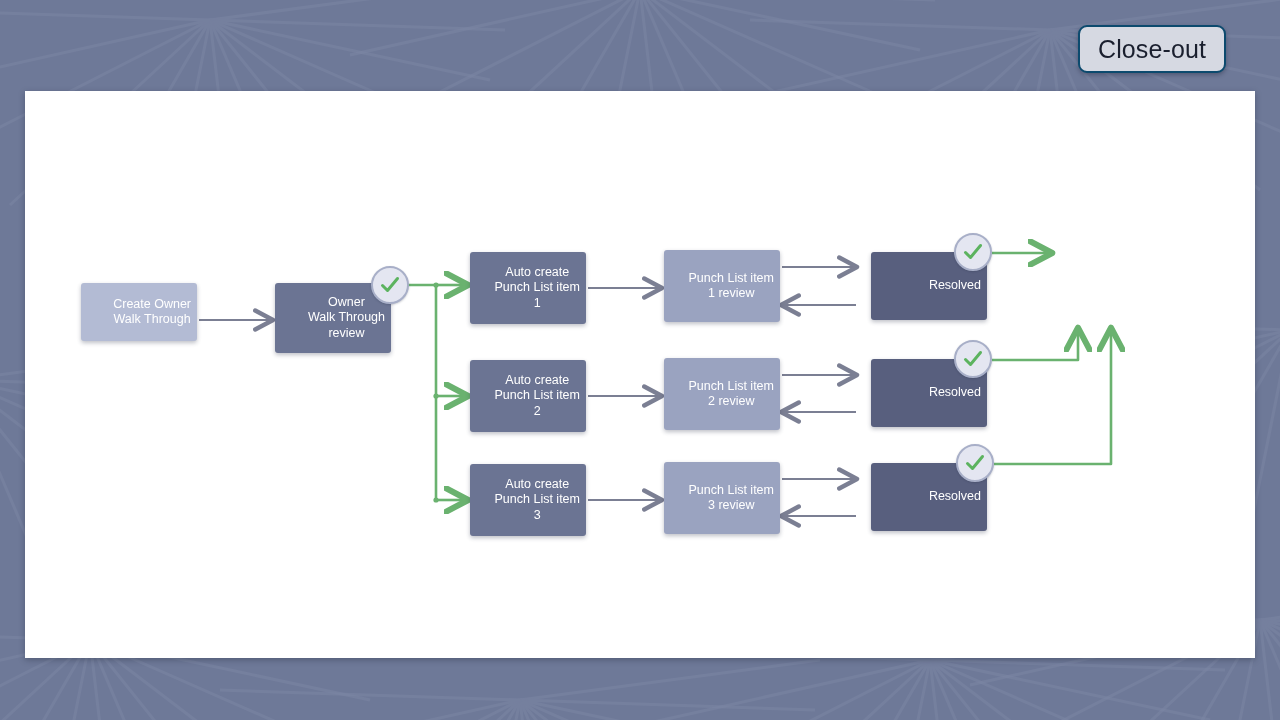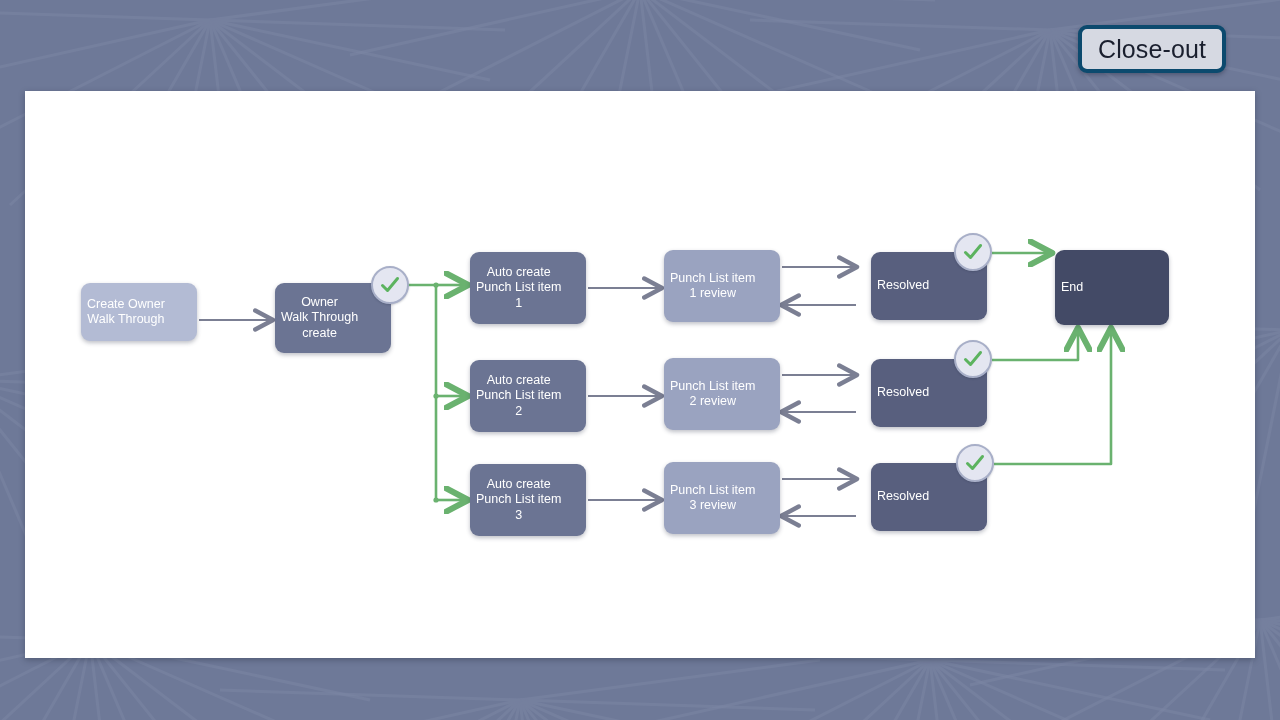--- a/index.html
+++ b/index.html
@@ -36,21 +36,21 @@
     box-shadow: 0 2px 6px rgba(30,36,55,0.35);
   }
 
   #title-chip {
     position: absolute;
     left: 1078px;
     top: 25px;
     width: 148px;
     height: 48px;
     background: #d6d9e2;
-    border: 4px solid #0c4a6e;
+    border: 2px solid #0c4a6e;
     border-radius: 9px;
     display: flex;
     align-items: center;
     justify-content: center;
     box-sizing: border-box;
     box-shadow: 0 2px 4px rgba(25,30,48,0.35);
   }
   #title-chip span {
     font-size: 25px;
     color: #1a1f2e;
@@ -60,24 +60,24 @@
   
   #diagram {
     position: absolute;
     inset: 0;
     pointer-events: none;
   }
 
   .node {
     position: absolute;
     box-sizing: border-box;
-    border-radius: 9px;
+    border-radius: 3px;
     display: flex;
     align-items: center;
-    justify-content: flex-start;
+    justify-content: flex-end;
     text-align: center;
     color: #ffffff;
     line-height: 1.22;
     padding: 0 6px;
     box-shadow: 0 2px 4px rgba(40,46,70,0.30);
     pointer-events: auto;
   }
   .node .lbl { display: block; white-space: pre-line; }
 
   .tone-light  { background: #b3bbd4; }
@@ -191,21 +191,21 @@
   </svg>
 
   <div class="node tone-light" style="left:81px;top:283px;width:116px;height:58px;font-size:12.5px;">
     <span class="lbl">Create Owner
 Walk Through</span>
   </div>
 
   <div class="node tone-dark" style="left:275px;top:283px;width:116px;height:70px;font-size:12.5px;">
     <span class="lbl">Owner
 Walk Through
-create</span>
+review</span>
   </div>
 
   <div class="node tone-dark" style="left:470px;top:252px;width:116px;height:72px;font-size:12.5px;">
     <span class="lbl">Auto create
 Punch List item
 1</span>
   </div>
   <div class="node tone-mid" style="left:664px;top:250px;width:116px;height:72px;font-size:12.5px;">
     <span class="lbl">Punch List item
 1 review</span>
@@ -233,23 +233,20 @@
 3</span>
   </div>
   <div class="node tone-mid" style="left:664px;top:462px;width:116px;height:72px;font-size:12.5px;">
     <span class="lbl">Punch List item
 3 review</span>
   </div>
   <div class="node tone-darker" style="left:859px;top:463px;width:116px;height:68px;font-size:12.5px;">
     <span class="lbl">Resolved</span>
   </div>
 
-  <div class="node tone-navy" style="left:1055px;top:250px;width:114px;height:75px;font-size:12.5px;">
-    <span class="lbl">End</span>
-  </div>
 
   <div class="badge" style="left:371px;top:266px;">
     <svg width="24" height="24" viewBox="0 0 24 24">
       <path d="M4.5,12.5 L9.5,17.5 L19.5,5.5" fill="none" stroke="#5cb35f" stroke-width="3" stroke-linecap="round" stroke-linejoin="round"></path>
     </svg>
   </div>
   <div class="badge" style="left:954px;top:233px;">
     <svg width="24" height="24" viewBox="0 0 24 24">
       <path d="M4.5,12.5 L9.5,17.5 L19.5,5.5" fill="none" stroke="#5cb35f" stroke-width="3" stroke-linecap="round" stroke-linejoin="round"></path>
     </svg>

